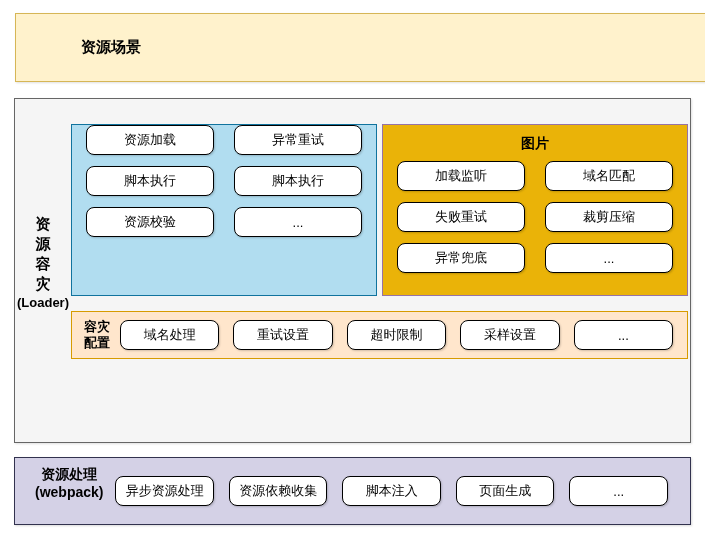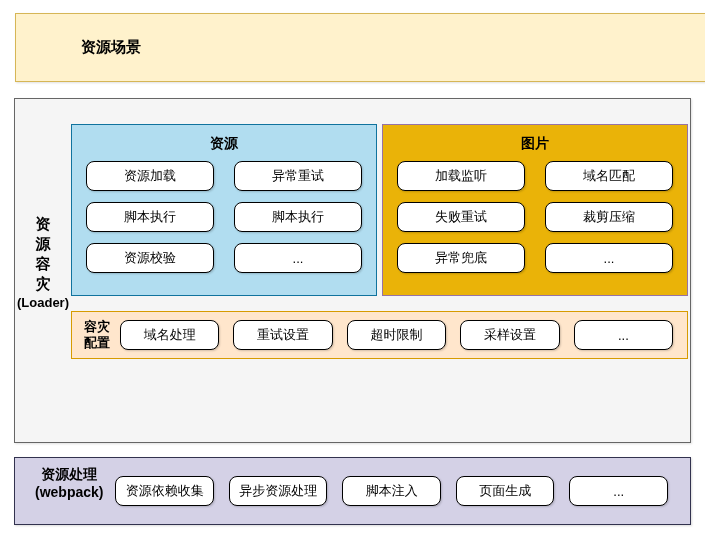--- a/index.html
+++ b/index.html
@@ -84,21 +84,20 @@
     <span class="vchar">资</span>
     <span class="vchar">源</span>
     <span class="vchar">容</span>
     <span class="vchar">灾</span>
     <span class="sub">(Loader)</span>
   </div>
 
   <div class="groups-row">
 
     <div class="group blue">
-      <div class="group-title">资源</div>
       <div class="group-grid">
         <div class="chip">资源加载</div>
         <div class="chip">异常重试</div>
         <div class="chip">脚本执行</div>
         <div class="chip">脚本执行</div>
         <div class="chip">资源校验</div>
         <div class="chip">...</div>
       </div>
     </div>
 
@@ -132,19 +131,19 @@
 
 
 </div>
 
 <div class="webpack-band">
   <div class="webpack-label">
     <span>资源处理</span>
     <span>(webpack)</span>
   </div>
   <div class="webpack-chips">
+    <div class="chip">异步资源处理</div>
     <div class="chip">资源依赖收集</div>
-    <div class="chip">异步资源处理</div>
     <div class="chip">脚本注入</div>
     <div class="chip">页面生成</div>
     <div class="chip">...</div>
   </div>
 </div>
 
 </body></html>

